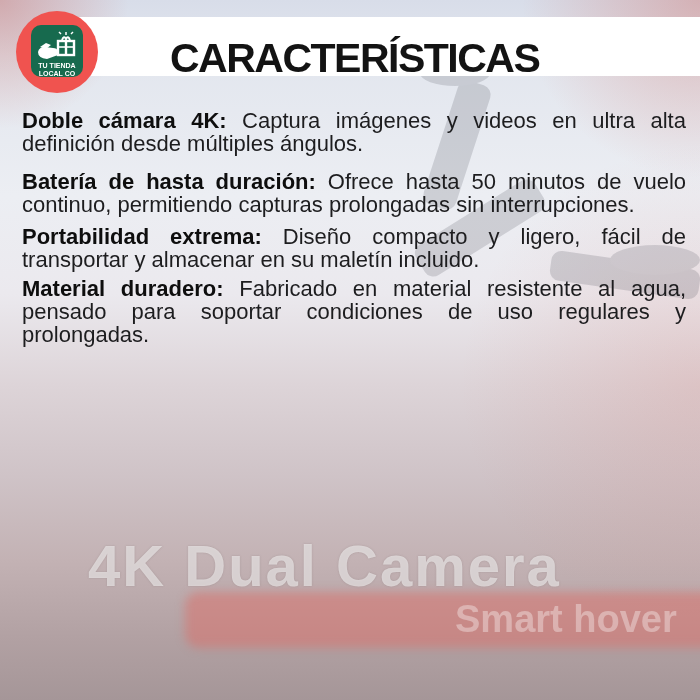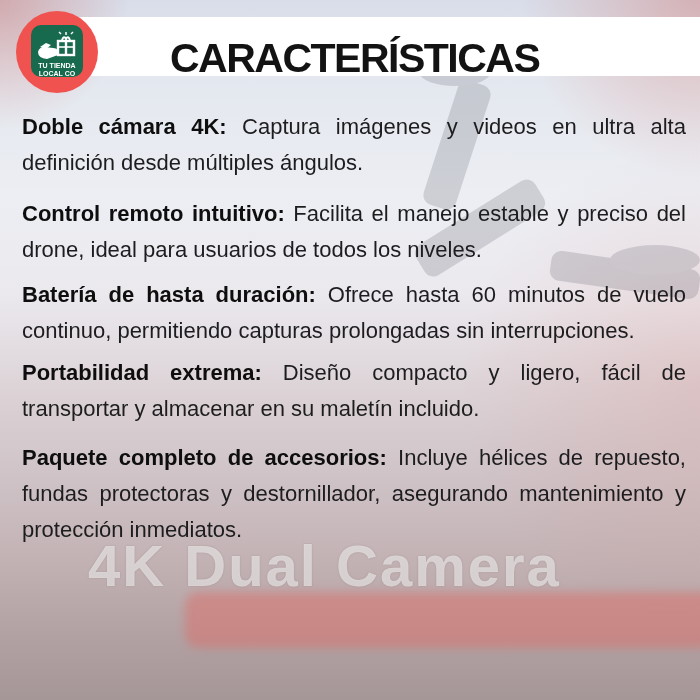--- a/index.html
+++ b/index.html
@@ -58,21 +58,21 @@
   }
   .page-title {
     position: absolute; left: 170px; top: 35px;
     font-size: 41px; font-weight: bold; letter-spacing: -1.5px;
     color: #131313; white-space: nowrap;
   }
 
   
   .features {
     position: absolute; left: 22px; top: 109px; width: 664px;
-    font-size: 22px; line-height: 36px; color: #1d1d1f;
+    font-size: 22px; line-height: 23px; color: #1d1d1f;
     text-align: justify;
   }
   .feature { margin: 0 0 12px 0; }
   .feature b { color: #0e0e0e; }
   .feature:nth-of-type(1) { margin-bottom: 15px; }
   .feature:nth-of-type(2) { margin-bottom: 9px; }
   .feature:nth-of-type(3) { margin-bottom: 6px; }
   .feature:nth-of-type(4) { margin-bottom: 13px; }
   .feature:nth-of-type(5) { }
   .feature:nth-of-type(6) { margin-bottom: 17px; }
@@ -85,20 +85,21 @@
 <div class="bg">
   <div class="drone" style="left:400px; top:60px; width:300px; height:280px;">
     <div class="arm" style="left:40px; top:20px; width:34px; height:130px; transform:rotate(18deg);"></div>
     <div class="arm" style="left:10px; top:150px; width:140px; height:36px; transform:rotate(-32deg);"></div>
     <div class="arm" style="left:150px; top:200px; width:150px; height:30px; transform:rotate(8deg);"></div>
     <div class="rotor" style="left:20px; top:0; width:70px; height:26px;"></div>
     <div class="rotor" style="left:210px; top:185px; width:90px; height:30px;"></div>
   </div>
   <div class="red-band"></div>
   <div class="wm-main">4K Dual Camera</div>
+  <div class="wm-sub">Smart hover</div>
 </div>
 
 <div class="header-pill"></div>
 <div class="page-title">CARACTERÍSTICAS</div>
 <div class="logo">
   <svg width="82" height="82" viewBox="0 0 82 82">
     <circle cx="41" cy="41" r="41" fill="#f0534f"></circle>
     <rect x="15" y="14" width="52" height="52" rx="10" fill="#176a4e"></rect>
 
     <rect x="42" y="30" width="16" height="14" fill="none" stroke="#ffffff" stroke-width="2.4"></rect>
@@ -115,28 +116,24 @@
     <text x="41" y="64.5" text-anchor="middle" font-size="7" font-weight="bold" fill="#ffffff" font-family="Liberation Sans, sans-serif" aria-label="LOCAL CO">LOCAL CO</text>
   </svg>
 </div>
 
 <div class="features">
   <p class="feature">
     <b>Doble cámara 4K:</b>
     <span>Captura imágenes y videos en ultra alta definición desde múltiples ángulos.</span>
   </p>
   <p class="feature">
-    <b>Control remoto intuitivo:</b>
-    <span>Facilita el manejo estable y preciso del drone, ideal para usuarios de todos los niveles.</span>
-  </p>
-  <p class="feature">
     <b>Batería de hasta duración:</b>
-    <span>Ofrece hasta 60 minutos de vuelo continuo, permitiendo capturas prolongadas sin interrupciones.</span>
+    <span>Ofrece hasta 50 minutos de vuelo continuo, permitiendo capturas prolongadas sin interrupciones.</span>
   </p>
   <p class="feature">
     <b>Portabilidad extrema:</b>
     <span>Diseño compacto y ligero, fácil de transportar y almacenar en su maletín incluido.</span>
   </p>
   <p class="feature">
-    <b>Paquete completo de accesorios:</b>
-    <span>Incluye hélices de repuesto, fundas protectoras y destornillador, asegurando mantenimiento y protección inmediatos.</span>
+    <b>Material duradero:</b>
+    <span>Fabricado en material resistente al agua, pensado para soportar condiciones de uso regulares y prolongadas.</span>
   </p>
 </div>
 
 </body></html>

